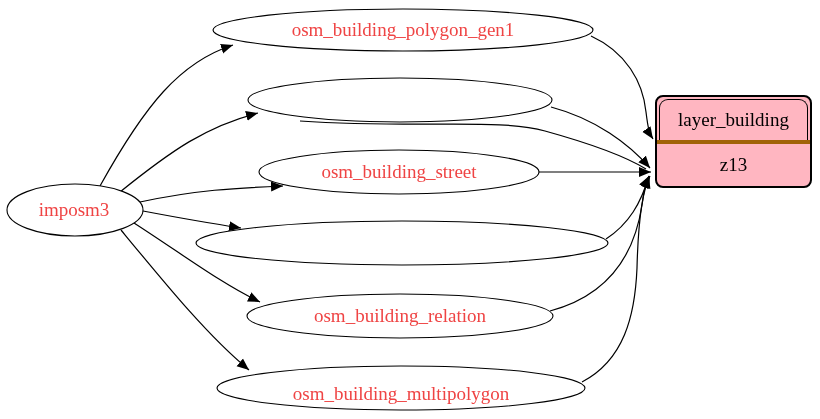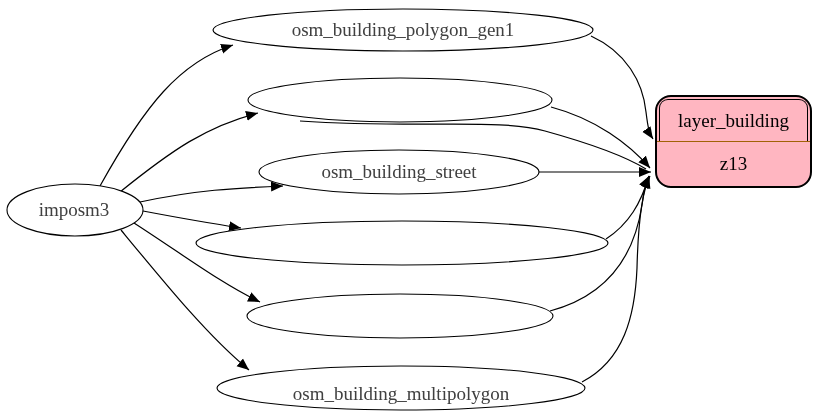--- a/index.html
+++ b/index.html
@@ -8,45 +8,45 @@
     width:820px;height:419px;
     background:#ffffff;
     font-family:"Liberation Serif","DejaVu Serif",serif;
     overflow:hidden;
   }
   #edges-and-shapes{position:absolute;left:0;top:0;width:820px;height:419px;}
   .node-label{
     position:absolute;
     transform:translate(-50%,-50%);
     font-size:19px;
-    color:#404040;
+    color:#ef4444;
     white-space:nowrap;
     text-align:center;
   }
   .record{
     position:absolute;
     left:655px;top:95px;
     width:157px;height:93px;
     box-sizing:border-box;
     background:#ffb6c1;
     border:2px solid #000;
-    border-radius:16px;
+    border-radius:8px;
     font-size:19px;
     color:#000;
     display:flex;
     flex-direction:column;
   }
   .record-row{
     flex:1;
     display:flex;
     align-items:center;
     justify-content:center;
     position:relative;
   }
-  .record-row + .record-row{border-top:1px solid #a16207;}
+  .record-row + .record-row{border-top:4px solid #a16207;}
   .record-title-box{
     position:absolute;
     top:2px;left:2px;right:2px;bottom:0;
     border:1px solid #000;
     border-bottom:none;
     border-radius:9px 9px 0 0;
     display:flex;
     align-items:center;
     justify-content:center;
   }
@@ -87,20 +87,21 @@
       <ellipse cx="399" cy="172" rx="140" ry="22"></ellipse>
       <ellipse cx="402" cy="243" rx="206" ry="22"></ellipse>
       <ellipse cx="400" cy="316" rx="153" ry="22"></ellipse>
       <ellipse cx="401" cy="388" rx="184" ry="22"></ellipse>
     </g>
   </svg>
 
   <div class="node-label" style="left:74px;top:210px;">imposm3</div>
   <div class="node-label" style="left:403px;top:30px;">osm_building_polygon_gen1</div>
   <div class="node-label" style="left:399px;top:172px;">osm_building_street</div>
+  <div class="node-label" style="left:400px;top:316px;">osm_building_relation</div>
   <div class="node-label" style="left:401px;top:388px;margin-top:6px;">osm_building_multipolygon</div>
 
   <div class="record">
     <div class="record-row">
       <div class="record-title-box">
         <span>layer_building</span>
       </div>
     </div>
     <div class="record-row">z13</div>
   </div>

